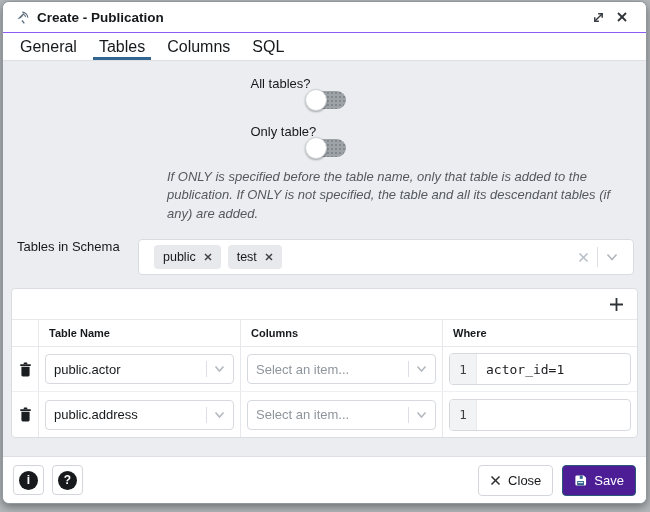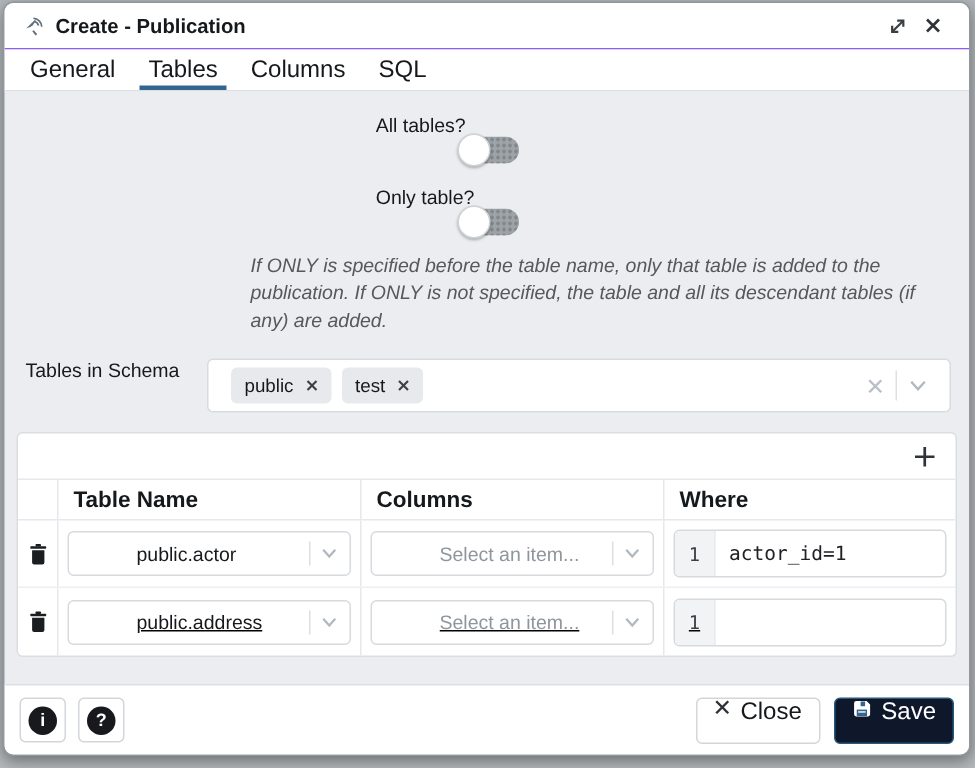--- a/index.html
+++ b/index.html
@@ -51,55 +51,55 @@
   .chip-x { display:flex; align-items:center; cursor:pointer; }
   .ms-right { display:flex; align-items:center; gap:8px; }
   .ms-div { width:1px; height:20px; background:#dcdfe3; }
   
   .grid { margin:13px 8px 0 8px; background:#fff; border:1px solid #dadde1;
     border-radius:4px; overflow:hidden; }
   .grid-toolbar { height:31px; display:flex; justify-content:flex-end; align-items:center;
     padding-right:13px; border-bottom:1px solid #e6e8eb; }
   .grid-head, .grid-row { display:grid; grid-template-columns:26px 202px 202px 1fr; }
   .grid-head { height:27px; border-bottom:1px solid #e6e8eb; }
-  .gh-cell { display:flex; align-items:center; padding-left:10px; font-size:15px;
+  .gh-cell { display:flex; align-items:center; padding-left:10px; font-size:11px;
     font-weight:bold; color:#16191c; border-left:1px solid #e6e8eb; }
   .gh-gutter { border-left:none; }
   .grid-row { height:45px; border-bottom:1px solid #edeff1; }
-  .grid-row:last-child { border-bottom:none;text-decoration:underline; }
+  .grid-row:last-child { border-bottom:none; }
   .gr-cell { height:100%; display:flex; align-items:center; padding:0 6px;
     border-left:1px solid #e6e8eb; }
   .gr-gutter { border-left:none; justify-content:center; padding:0; cursor:pointer; }
   .select { width:100%; height:30px; background:#fff; border:1px solid #d6dade;
     border-radius:4px; display:flex; align-items:center; padding:0 8px; font-size:13px;
     cursor:pointer; }
-  .select-txt { flex:1; color:#16191c; overflow:hidden; white-space:nowrap;margin-left:37px; }
+  .select-txt { flex:1; color:#16191c; overflow:hidden; white-space:nowrap; }
   .select-txt.placeholder { color:#8e959c; }
   .sel-div { width:1px; height:16px; background:#dcdfe3; margin-right:7px; }
   .editor { width:100%; height:32px; background:#fff; border:1px solid #d6dade;
     border-radius:4px; display:flex; overflow:hidden; }
   .ed-gutter { flex:0 0 27px; background:#f1f3f5; border-right:1px solid #e8eaed;
     display:flex; align-items:center; justify-content:center; color:#3c4043;
     font-family:"DejaVu Sans Mono", monospace; font-size:12.5px; }
   .ed-code { flex:1; display:flex; align-items:center; padding-left:9px;
     font-family:"DejaVu Sans Mono", monospace; font-size:13px; color:#202124; }
   
   .footer { flex:0 0 47px; background:#fff; border-top:1px solid #dcdfe3;
     display:flex; align-items:center; padding:0 10px; }
   .icon-btn { width:31px; height:30px; background:#fff; border:1px solid #d2d6da;
     border-radius:4px; display:flex; align-items:center; justify-content:center;
     margin-right:8px; cursor:pointer; }
   .circle-glyph { width:19px; height:19px; border-radius:50%; background:#17191c;
     color:#fff; font-size:12px; font-weight:bold; display:flex; align-items:center;
     justify-content:center; }
   .spacer { flex:1; }
   .btn { height:31px; background:#fff; border:1px solid #d2d6da; border-radius:4px;
-    display:flex; align-items:flex-start; gap:7px; padding:0 11px; font-size:16px;
+    display:flex; align-items:center; gap:7px; padding:0 11px; font-size:13px;
     color:#16191c; margin-left:9px; cursor:pointer; }
-  .btn.primary { background:#0f172a; border-color:#295878; color:#fff; }
+  .btn.primary { background:#4c1d95; border-color:#295878; color:#fff; }
 </style>
 </head>
 <body>
 
 <div class="dialog">
 
   <div class="titlebar">
     <span style="display:flex">
       <svg width="15" height="15" viewBox="0 0 16 16">
         <path d="M2.6 9.6 L9.6 2.6 A 8 8 0 0 1 2.6 9.6 Z" fill="#5f6f7d"></path>

